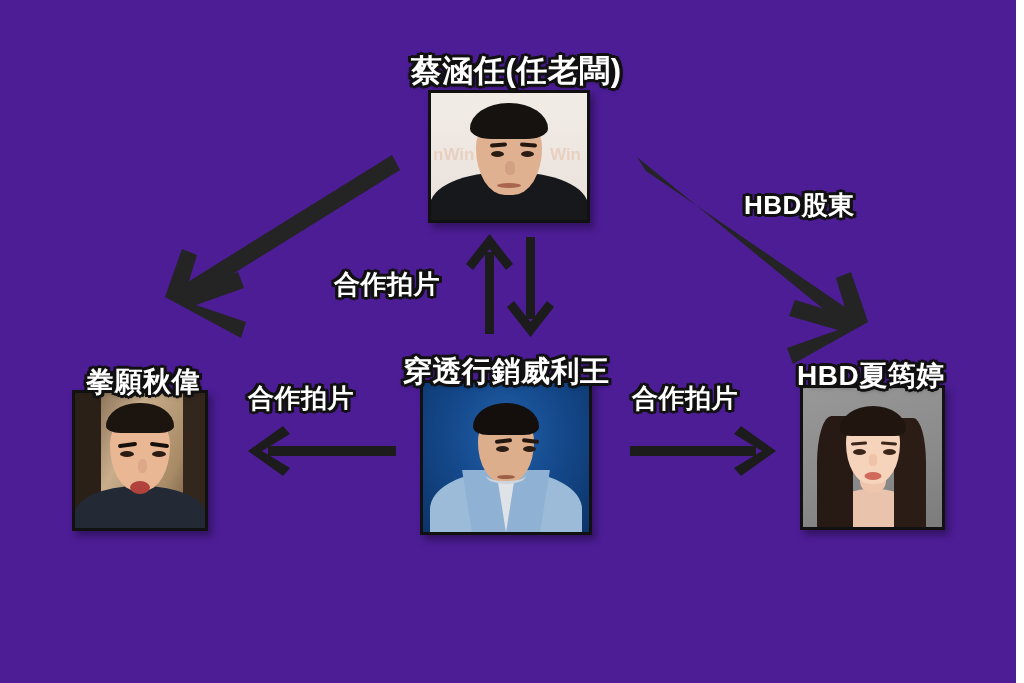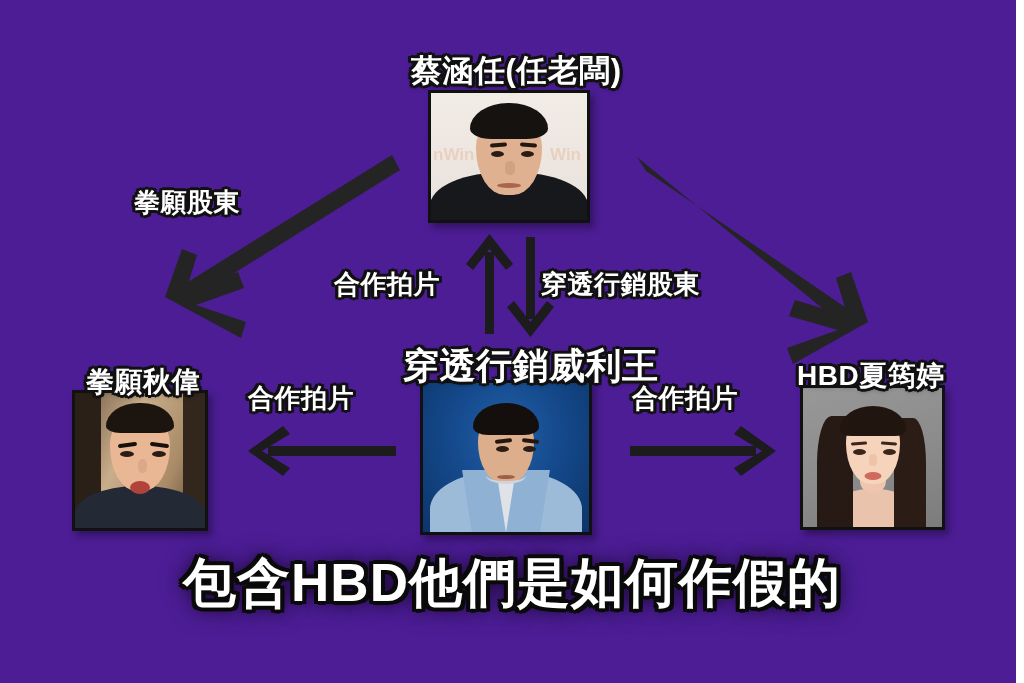--- a/index.html
+++ b/index.html
@@ -157,21 +157,21 @@
         <div class="brow" style="left:89px; top:50px; transform:rotate(5deg);"></div>
         <div class="eye" style="left:60px; top:58px;"></div>
         <div class="eye" style="left:90px; top:58px;"></div>
         <div class="mouth" style="width:24px; height:5px; top:90px; background:#a9654f;"></div>
         <div style="position:absolute; left:74px; top:68px; width:10px; height:14px; border-radius:40%; background:#d2a183;"></div>
       </div>
     </div>
   </div>
 
   <div class="node">
-    <div class="node-label" style="left:403px; top:342px; font-size:36px;">穿透行銷威利王</div>
+    <div class="node-label" style="left:403px; top:352px; font-size:29px;">穿透行銷威利王</div>
     <div class="node-photo" style="left:420px; top:380px; width:172px; height:155px;">
       <div class="ph">
         <div class="ph-bg" style="background:radial-gradient(ellipse at 50% 35%, #2360a8 0%, #154a8d 45%, #0c3469 100%);"></div>
         <div class="shoulders" style="width:152px; height:60px; background:#9cbbd8; border-radius:44% 44% 0 0 / 62% 62% 0 0;"></div>
         <div style="position:absolute; left:50%; transform:translateX(-50%); bottom:0; width:44px; height:58px; background:#dfe3e8; border-radius:18px 18px 0 0;"></div>
         <div style="position:absolute; left:44px; bottom:0; width:34px; height:62px; background:#8fb2d4; transform:skewX(9deg);"></div>
         <div style="position:absolute; right:44px; bottom:0; width:34px; height:62px; background:#8fb2d4; transform:skewX(-9deg);"></div>
         <div class="neck" style="width:30px; height:26px; bottom:56px; background:#c99a7c;"></div>
         <div class="face" style="width:56px; height:70px; top:30px; background:#dcae8c;"></div>
         <div class="hair" style="width:66px; height:32px; top:20px; background:#140f0c; border-radius:52% 52% 24% 24% / 76% 76% 26% 26%;"></div>
@@ -220,26 +220,24 @@
         <div class="brow" style="left:48px; top:54px; width:16px; height:3px; transform:rotate(-4deg); background:#3a261b;"></div>
         <div class="brow" style="left:78px; top:54px; width:16px; height:3px; transform:rotate(4deg); background:#3a261b;"></div>
         <div class="eye" style="left:50px; top:61px; width:13px; height:6px; background:#3a2519;"></div>
         <div class="eye" style="left:80px; top:61px; width:13px; height:6px; background:#3a2519;"></div>
         <div class="mouth" style="width:17px; height:8px; top:84px; background:#cf6a5c;"></div>
         <div style="position:absolute; left:66px; top:66px; width:8px; height:12px; border-radius:40%; background:#eec3a8;"></div>
       </div>
     </div>
   </div>
 
-  <div class="edge-label" style="left:134px; top:185px;">拳願股東</div>
-
+
+  <div class="edge-label" style="left:744px; top:188px;">HBD股東</div>
 
   <div class="edge-label" style="left:334px; top:267px;">合作拍片</div>
 
-  <div class="edge-label" style="left:541px; top:267px;">穿透行銷股東</div>
 
   <div class="edge-label" style="left:248px; top:381px;">合作拍片</div>
 
   <div class="edge-label" style="left:632px; top:381px;">合作拍片</div>
 
-  <div id="caption">包含HBD他們是如何作假的</div>
 
 </div>
 
 </body></html>

